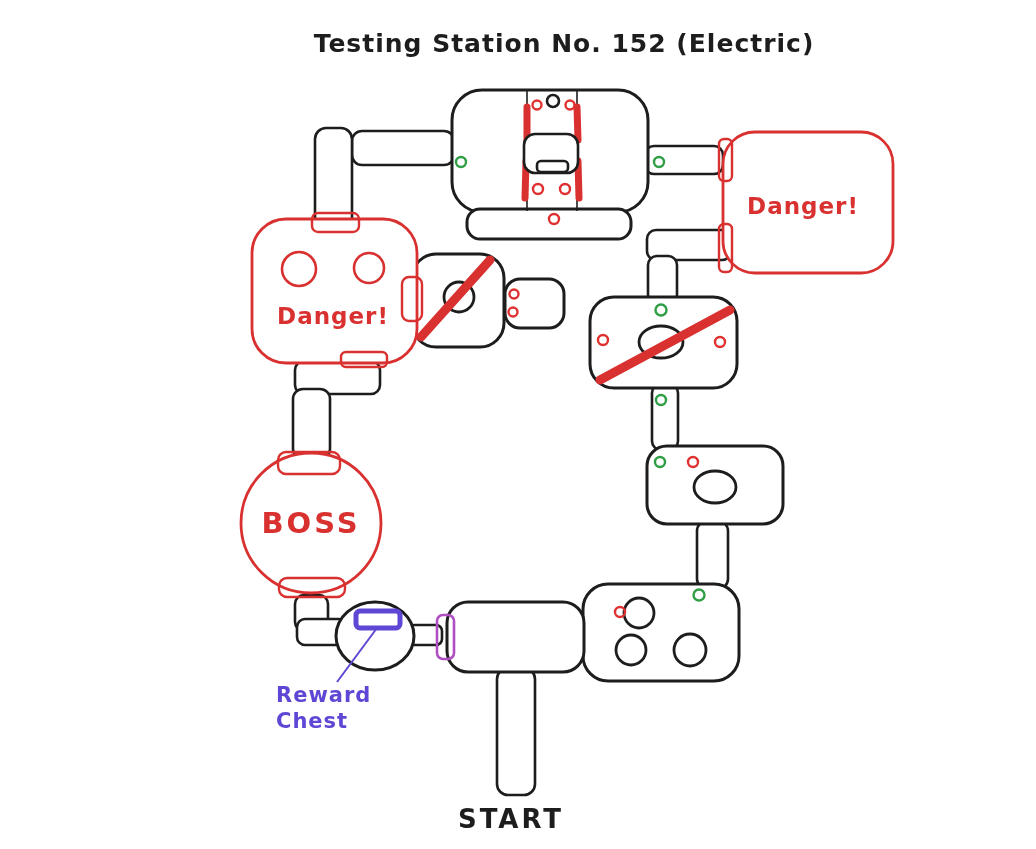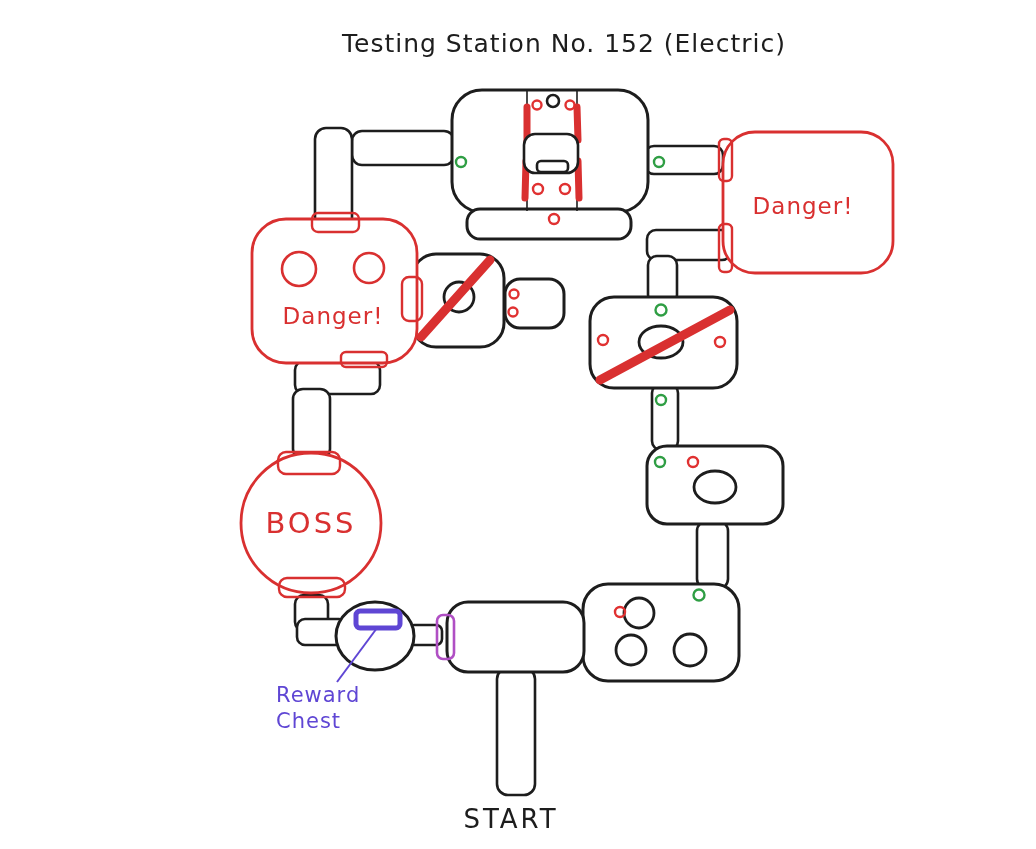--- a/index.html
+++ b/index.html
@@ -4,21 +4,21 @@
 <style>
   html, body {
     margin: 0;
     padding: 0;
     background: #ffffff;
     width: 1036px;
     height: 849px;
     overflow: hidden;
     font-family: "DejaVu Sans", sans-serif;
   }
-  .map-wrap { width: 1036px; height: 750px; }
+  .map-wrap { width: 1036px; height: 750px; font-weight: bold; }
   svg { display: block; }
 
   
   .room      { fill: #ffffff; stroke: var(--ink); stroke-width: 3; }
   .corridor  { fill: #ffffff; stroke: var(--ink); stroke-width: 2.6; }
   .room-red  { fill: #ffffff; stroke: var(--danger); stroke-width: 2.8; }
   .inner-box { fill: #ffffff; stroke: var(--ink); stroke-width: 2.6; }
   .thinline  { stroke: var(--ink); stroke-width: 1.6; fill: none; }
   .door-red  { fill: none; stroke: var(--danger); stroke-width: 2.4; }
   .door-magenta { fill: none; stroke: var(--door_magenta); stroke-width: 2.6; }

